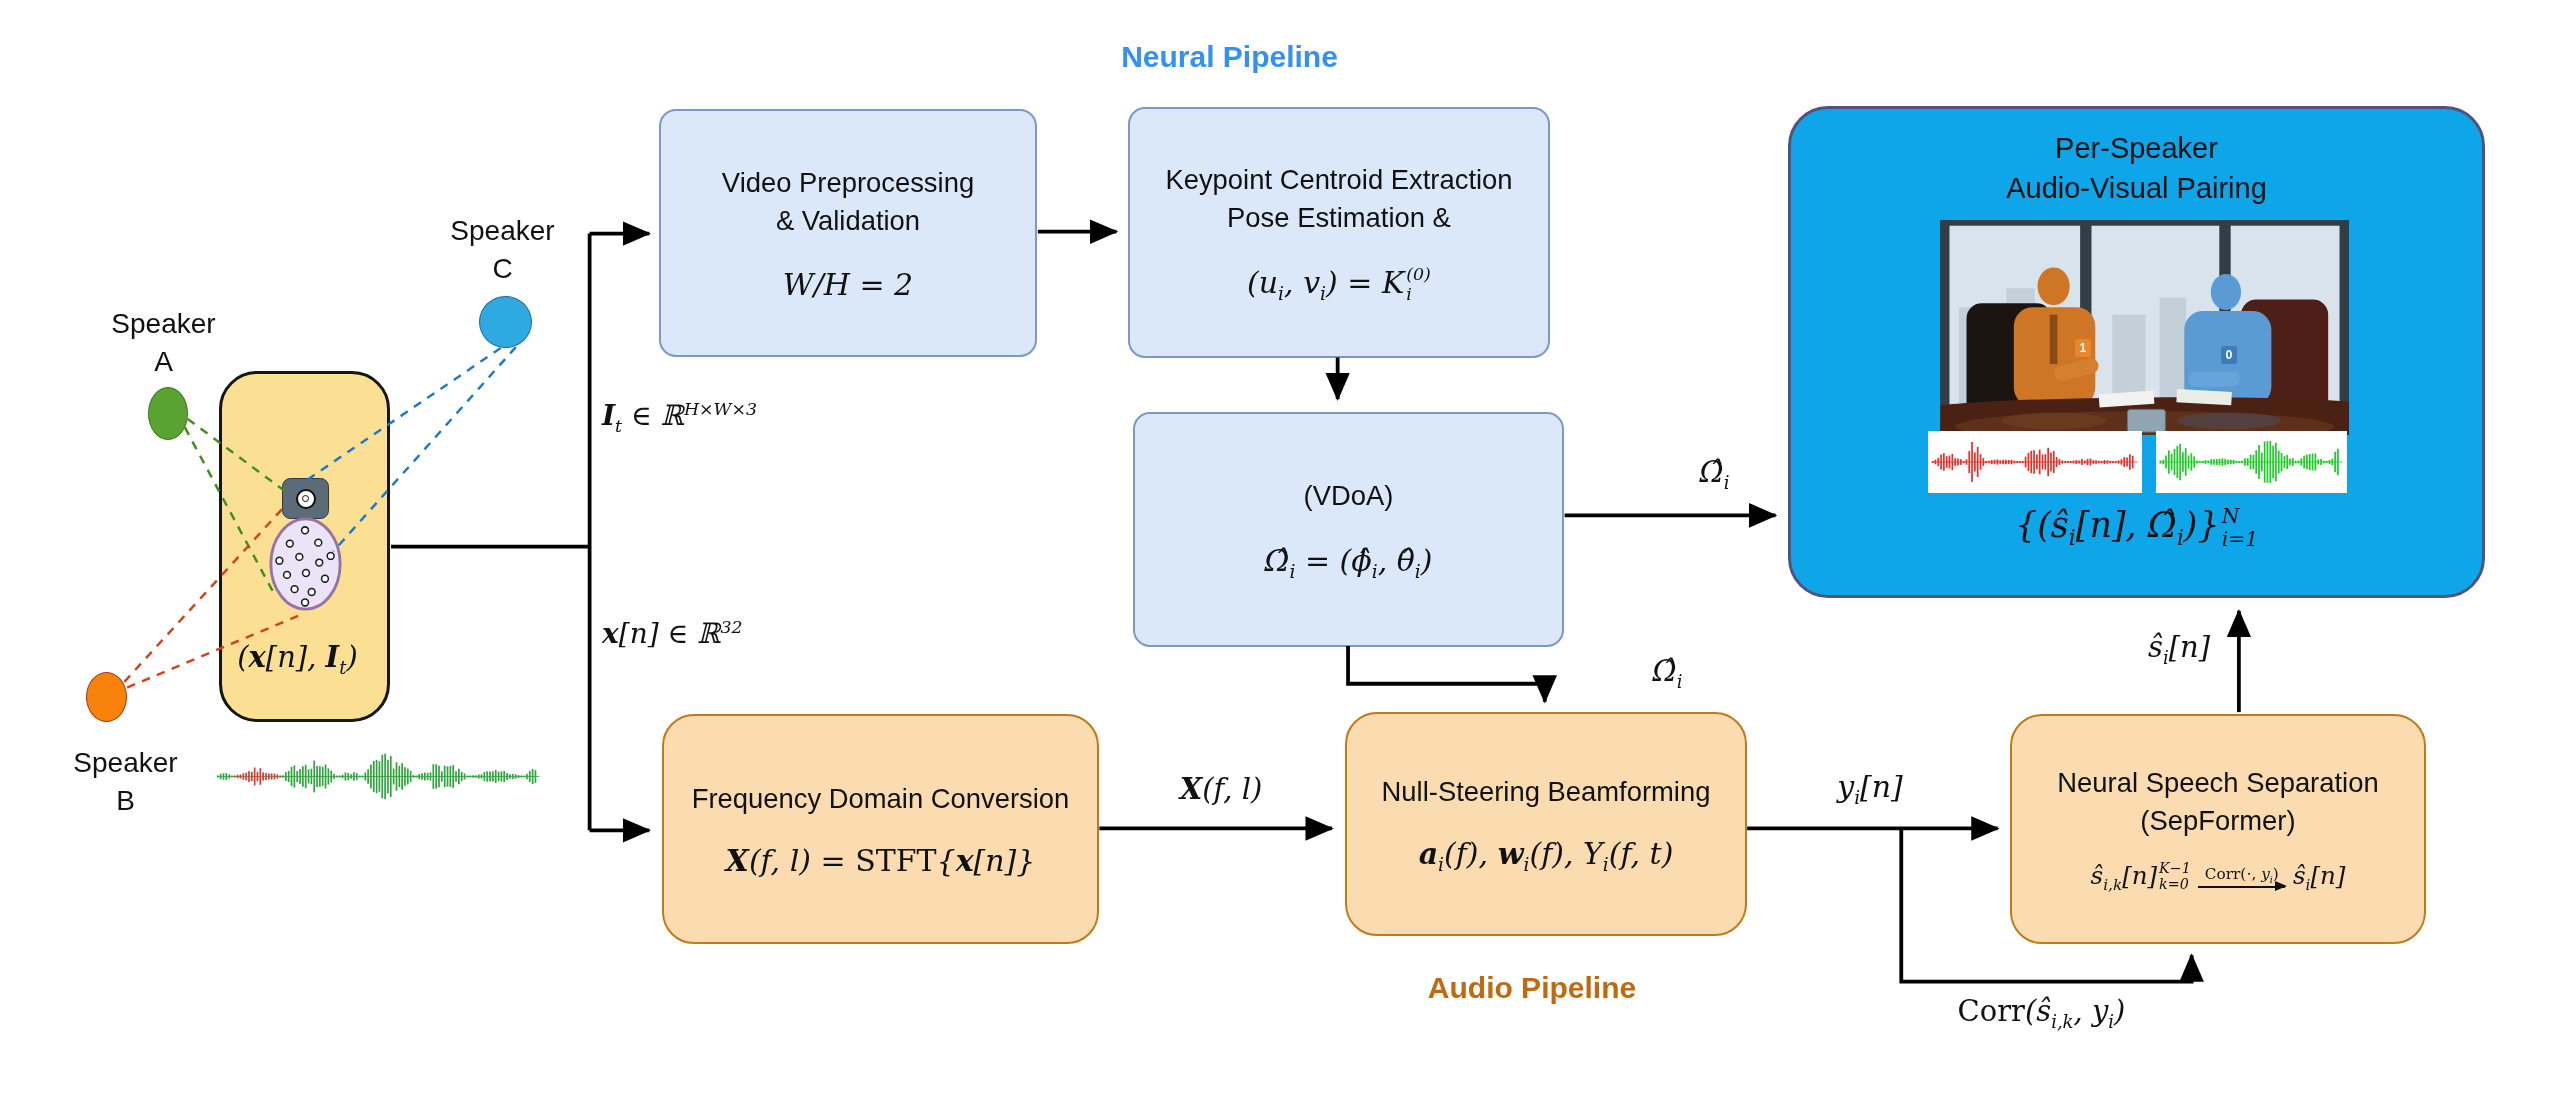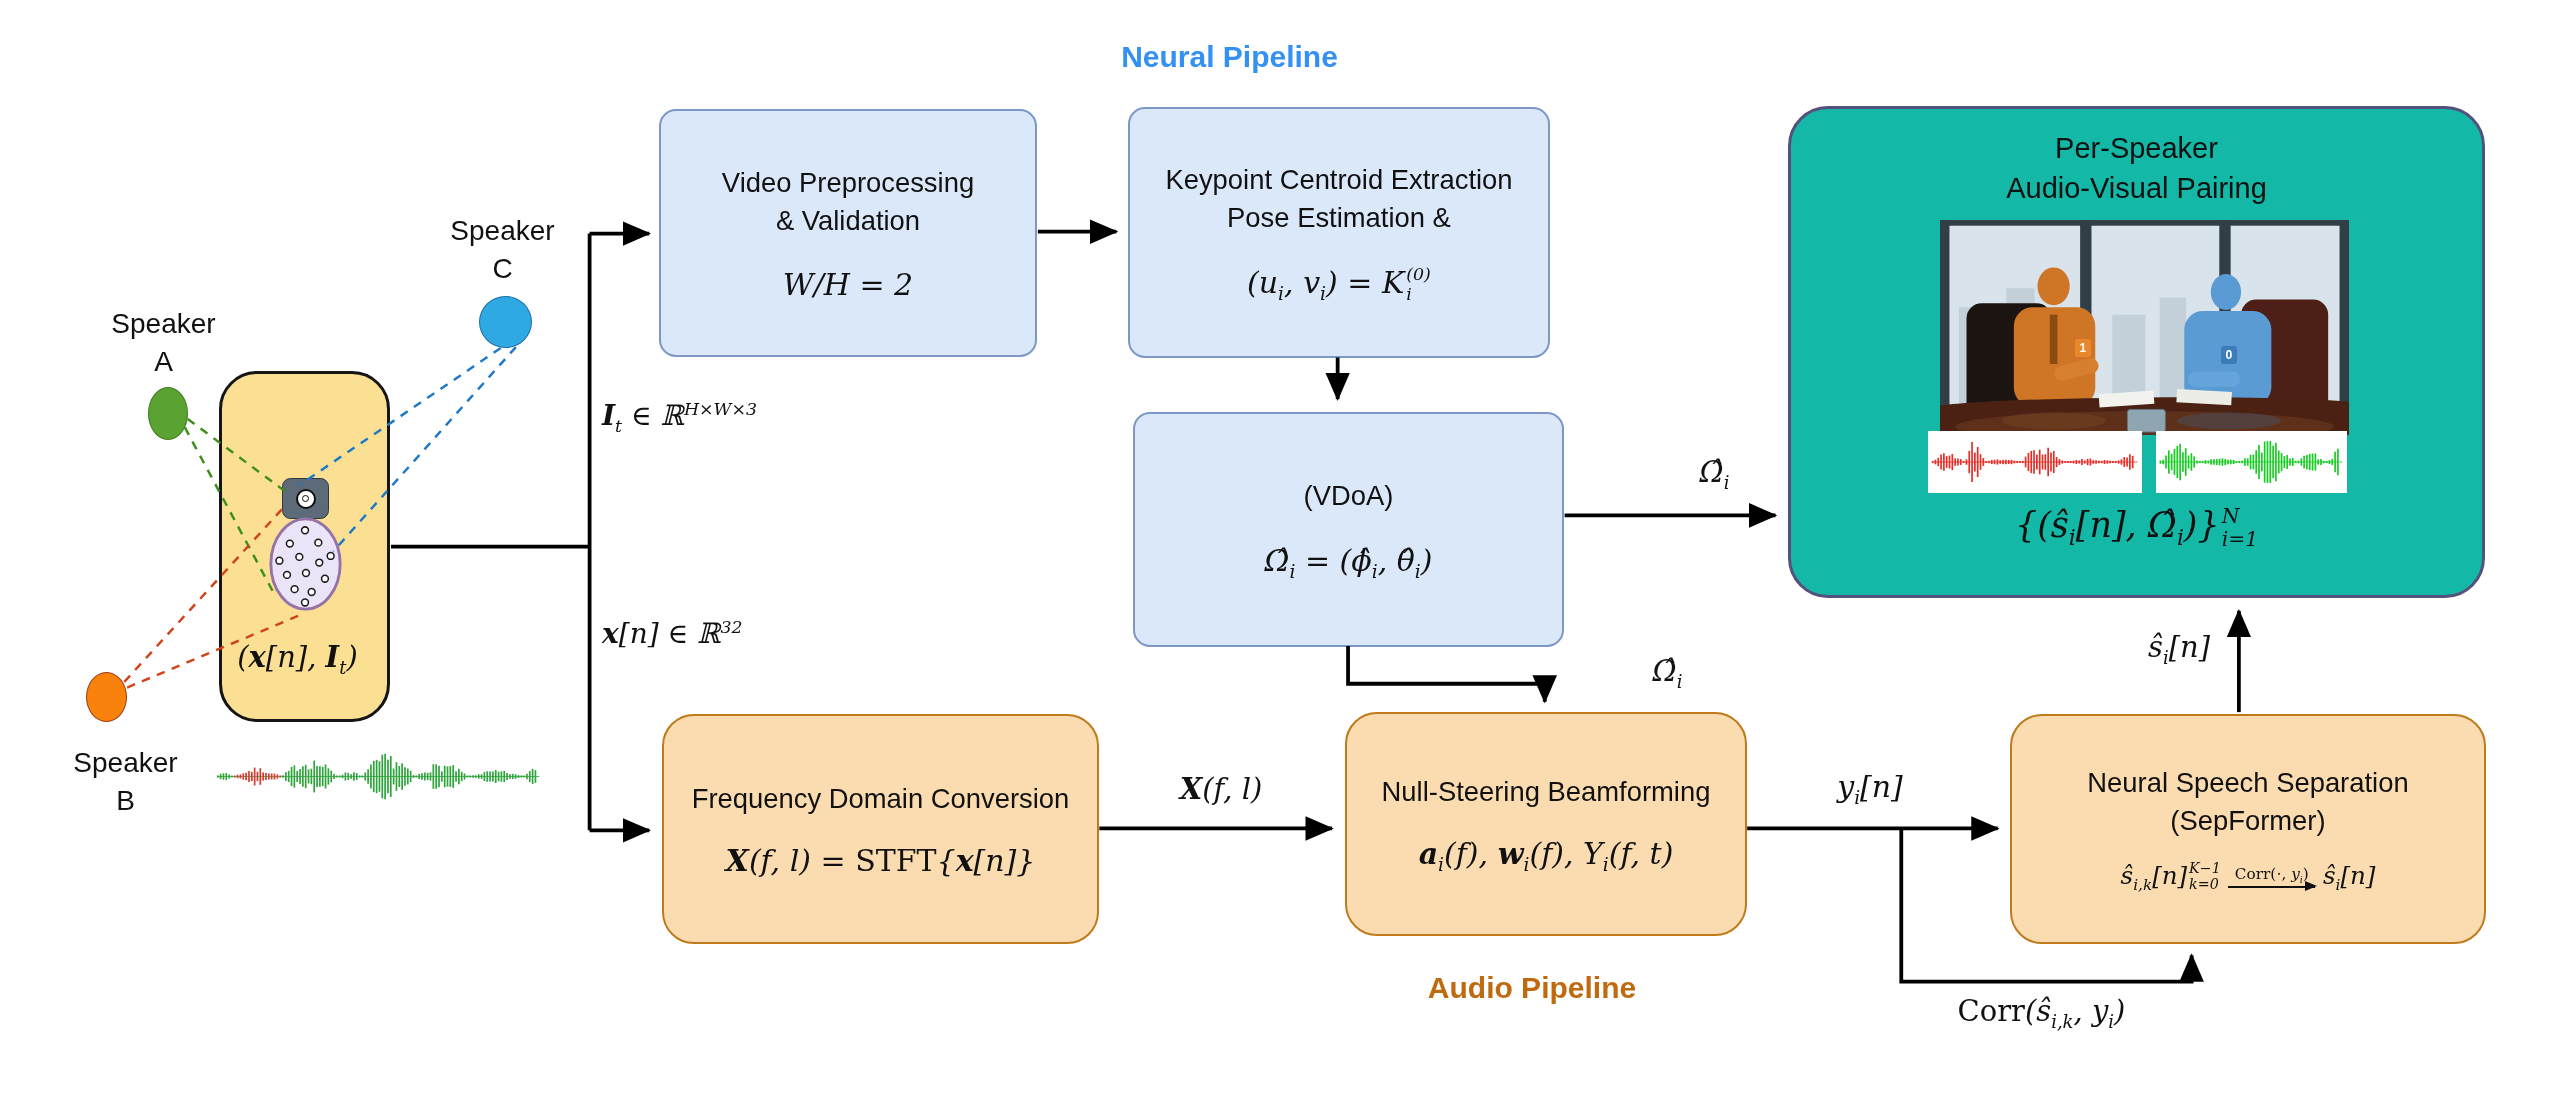--- a/index.html
+++ b/index.html
@@ -3,21 +3,21 @@
 <meta charset="utf-8">
 <style>
   html,body{margin:0;padding:0;background:#ffffff;}
   #canvas{position:relative;width:2576px;height:1097px;background:#fff;overflow:hidden;
           font-family:"Liberation Sans",sans-serif;color:#111;}
   #wires{position:absolute;left:0;top:0;z-index:2;pointer-events:none;}
   .node{position:absolute;z-index:1;display:flex;flex-direction:column;align-items:center;
         justify-content:center;text-align:center;box-sizing:border-box;gap:28px;padding:7.6px 13.2px;}
   .blue{background:#DBE8FA;border:2.8px solid #7D98C5;border-radius:17px;}
   .orange{background:#FBDCB0;border:2.8px solid #BE7A1B;border-radius:32px;}
-  .purple{background:#14b8a6;border:3.8px solid #55517D;border-radius:40px;}
+  .purple{background:#0ea5e9;border:3.8px solid #55517D;border-radius:40px;}
   .yellow{background:#FBDF93;border:3.8px solid #151515;border-radius:38px;}
   .node .t{font-size:27.4px;line-height:1.38;color:#111;}
   .math{font-family:"DejaVu Serif","Liberation Serif",serif;font-style:italic;}
   .math b{font-weight:bold;}
   .rm{font-style:normal;font-family:"DejaVu Serif","Liberation Serif",serif;}
   sub,sup{font-size:0.62em;}
   .f{font-size:30px;}
   .f-sm{font-size:24.6px;white-space:nowrap;}
   .st{display:inline-flex;flex-direction:column;align-items:flex-start;vertical-align:middle;
       font-size:0.58em;line-height:1.12;margin-left:1.9px;}
@@ -241,21 +241,21 @@
   <div class="node orange" style="left:662px;top:714px;width:437px;height:230px;gap:24.6px;">
     <div class="t">Frequency Domain Conversion</div>
     <div class="f math"><b>X</b>(f, l) = <span class="rm">STFT</span>{<b>x</b>[n]}</div>
   </div>
 
   <div class="node orange" style="left:1345px;top:712px;width:402px;height:224px;gap:24.6px;">
     <div class="t">Null-Steering Beamforming</div>
     <div class="f math"><b>a</b><sub>i</sub>(f), <b>w</b><sub>i</sub>(f), Y<sub>i</sub>(f, t)</div>
   </div>
 
-  <div class="node orange" style="left:2010px;top:714px;width:476px;height:230px;gap:21px;">
+  <div class="node orange" style="left:2010px;top:714px;width:416px;height:230px;gap:21px;">
     <div class="t">
       <div>Neural Speech Separation</div>
       <div>(SepFormer)</div>
     </div>
     <div class="f-sm math">ŝ<sub>i,k</sub>[n]<span class="st">
           <span>K−1</span>
           <span>k=0</span>
         </span><span class="arr">
           <span class="rm">Corr(⋅, <i>y<sub>i</sub></i>)</span>
           <span class="shaft"></span>

